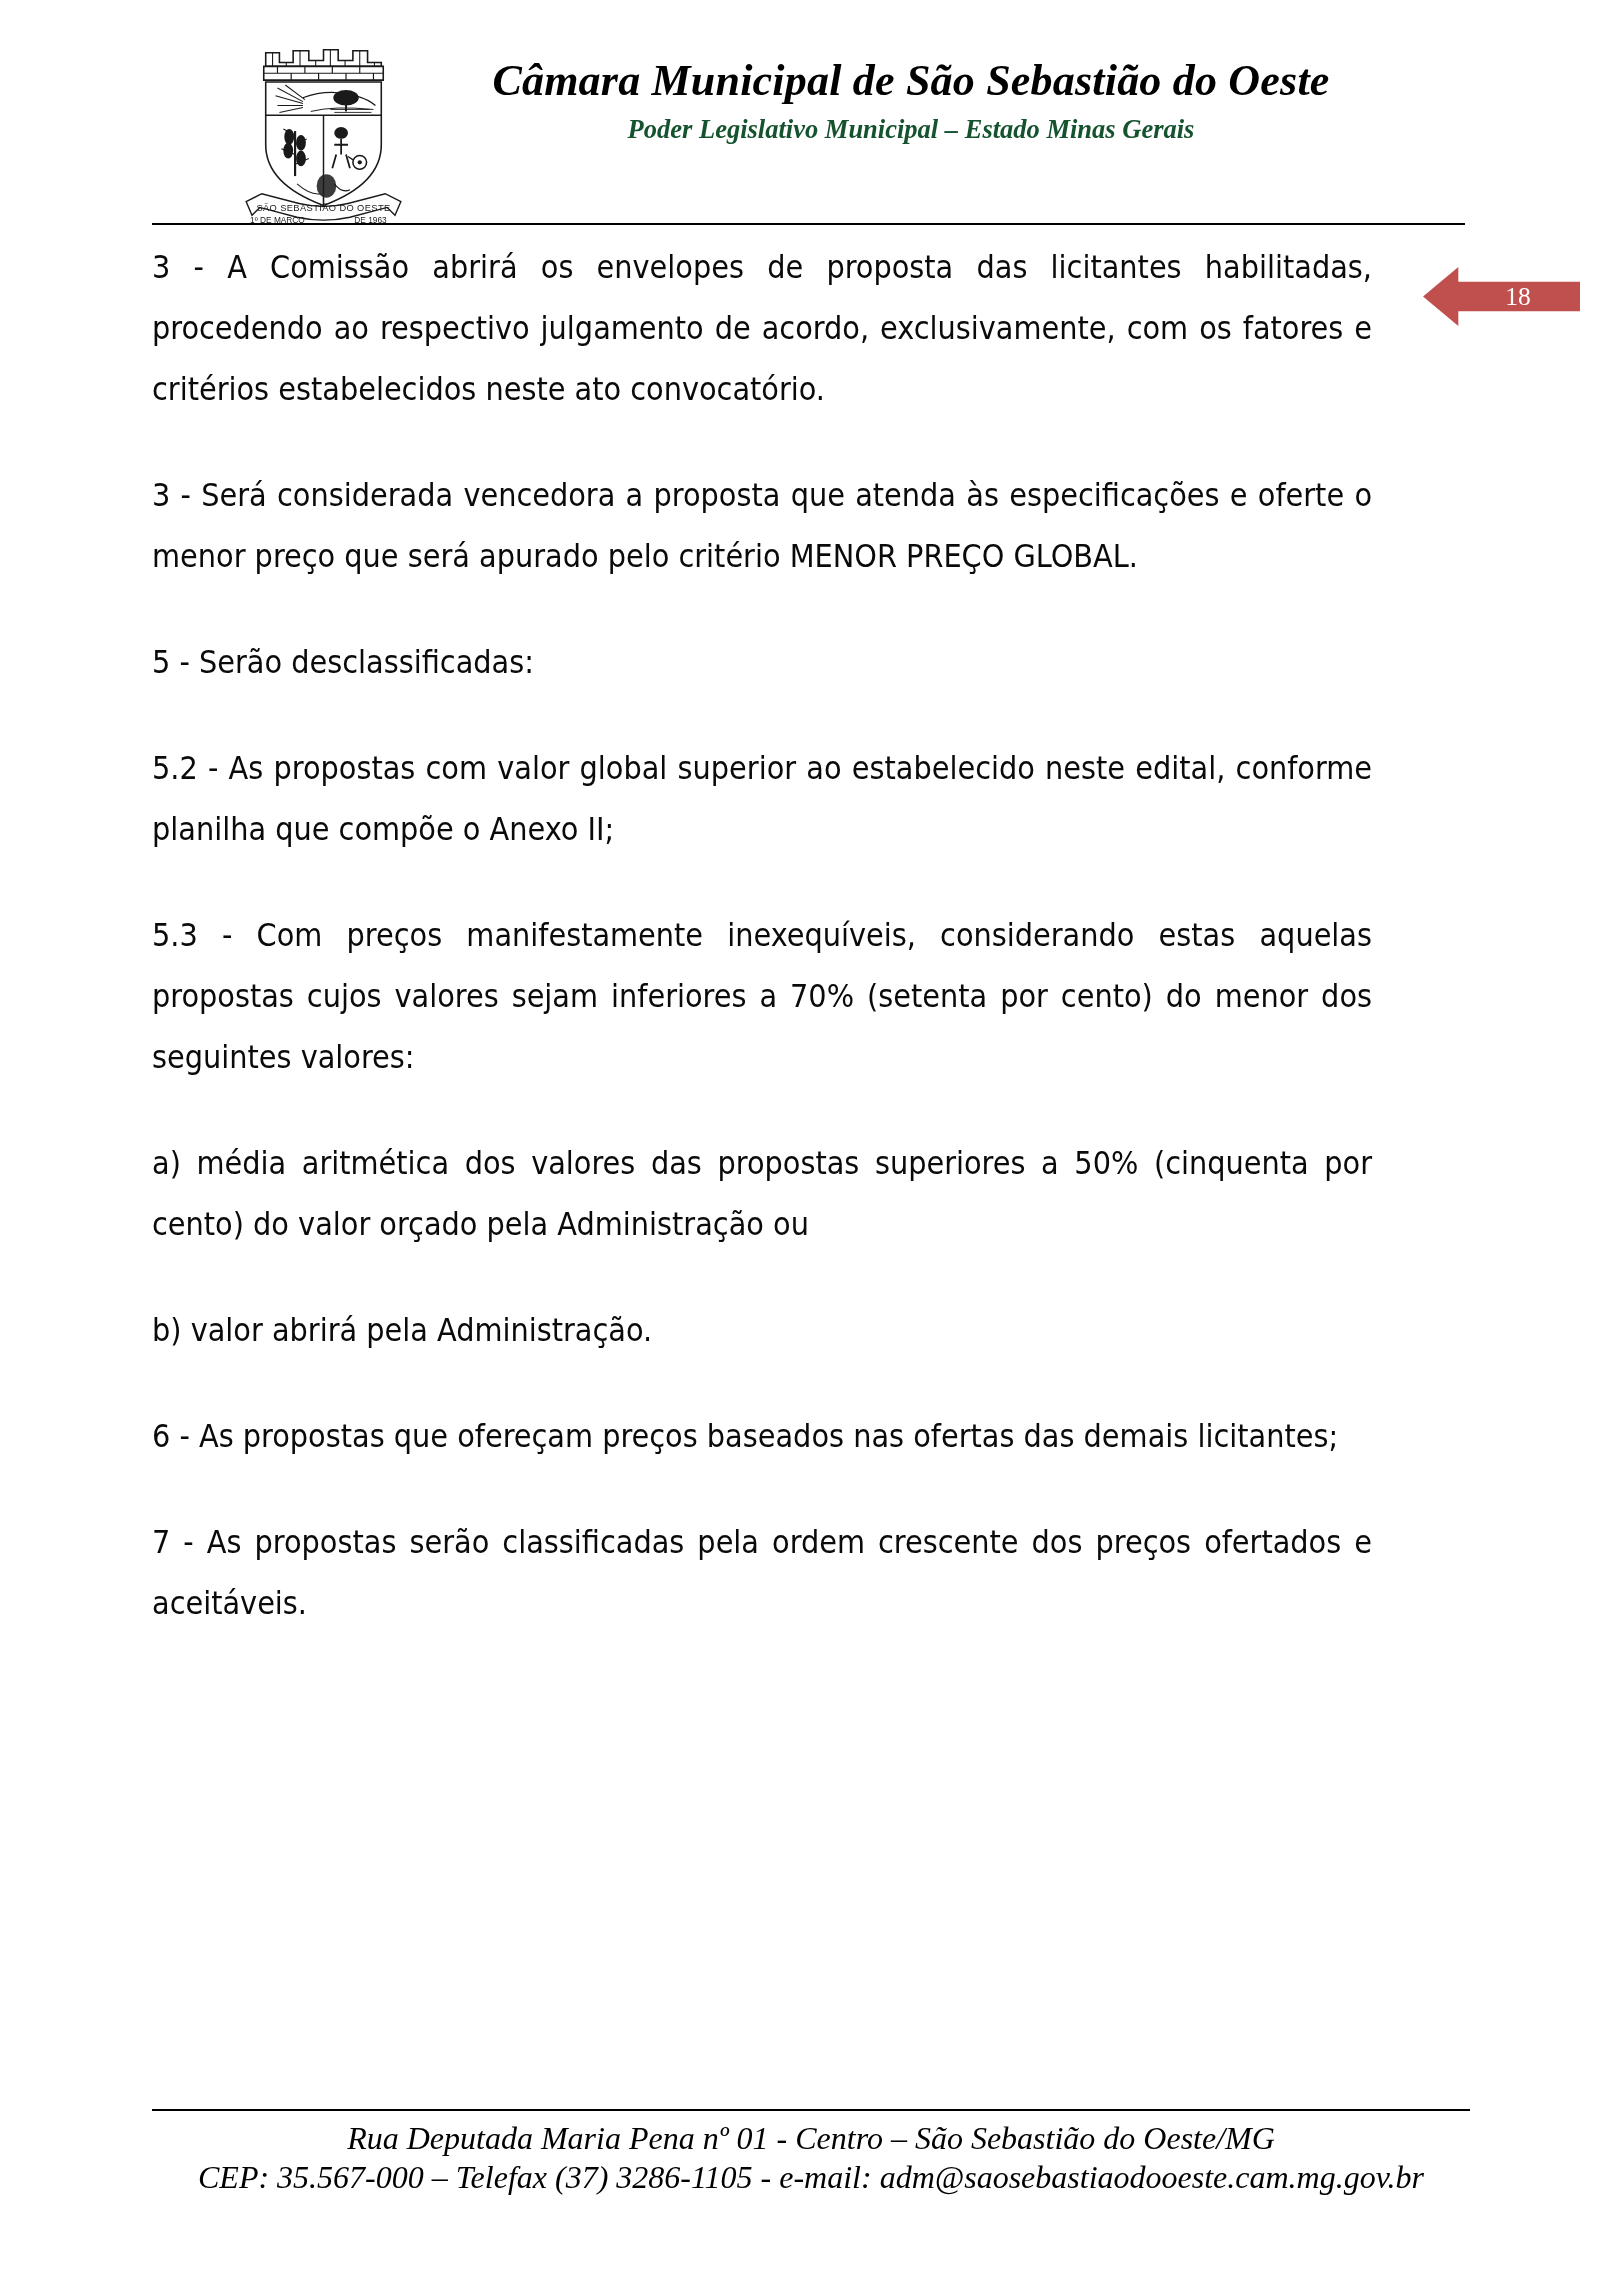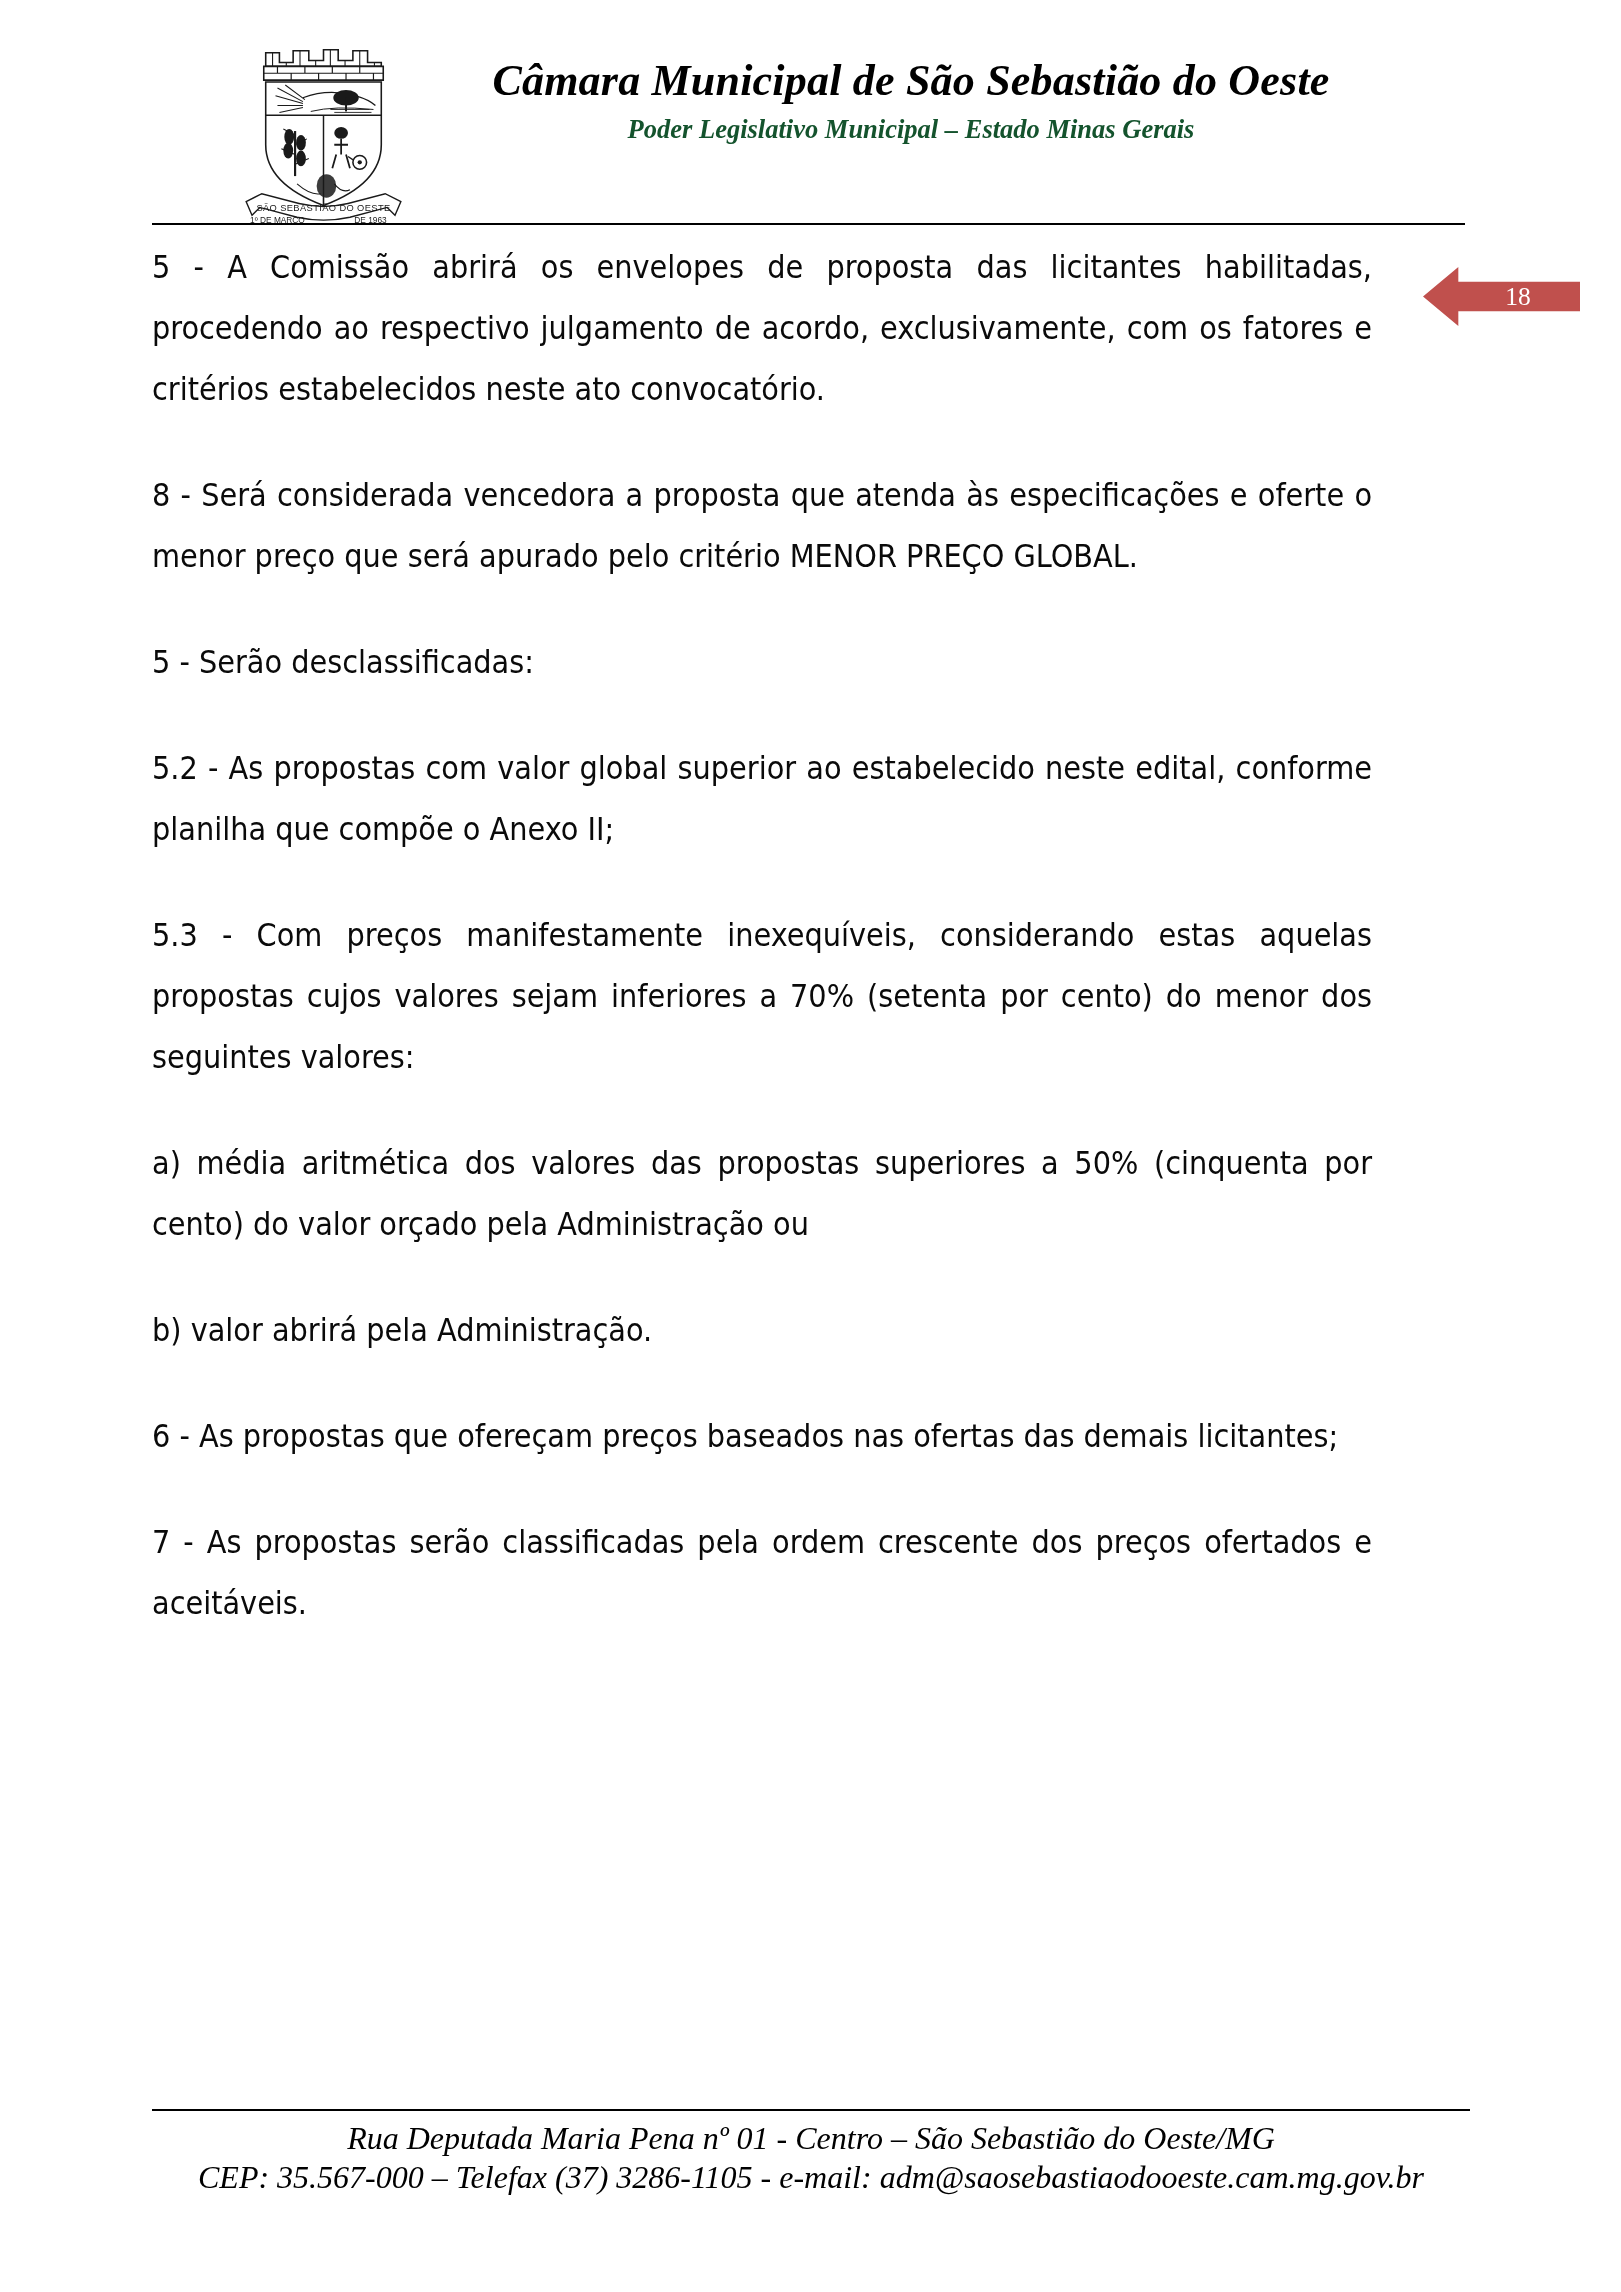--- a/index.html
+++ b/index.html
@@ -213,22 +213,22 @@
   </div>
 
   <div class="page-marker">
     <svg viewBox="0 0 160 68" xmlns="http://www.w3.org/2000/svg">
       <path d="M0 34 L36 4 L36 19 L160 19 L160 49 L36 49 L36 64 Z" fill="#c0504d"></path>
     </svg>
     <div class="page-marker-num">18</div>
   </div>
 
   <div class="body-col">
-    <p class="para">5 - A Comissão abrirá os envelopes de proposta das licitantes habilitadas, procedendo ao respectivo julgamento de acordo, exclusivamente, com os fatores e critérios estabelecidos neste ato convocatório.</p>
-    <p class="para">8 - Será considerada vencedora a proposta que atenda às especificações e oferte o menor preço que será apurado pelo critério MENOR PREÇO GLOBAL.</p>
+    <p class="para">3 - A Comissão abrirá os envelopes de proposta das licitantes habilitadas, procedendo ao respectivo julgamento de acordo, exclusivamente, com os fatores e critérios estabelecidos neste ato convocatório.</p>
+    <p class="para">3 - Será considerada vencedora a proposta que atenda às especificações e oferte o menor preço que será apurado pelo critério MENOR PREÇO GLOBAL.</p>
     <p class="para left">5 - Serão desclassificadas:</p>
     <p class="para">5.2 - As propostas com valor global superior ao estabelecido neste edital, conforme planilha que compõe o Anexo II;</p>
     <p class="para">5.3 - Com preços manifestamente inexequíveis, considerando estas aquelas propostas cujos valores sejam inferiores a 70% (setenta por cento) do menor dos seguintes valores:</p>
     <p class="para">a) média aritmética dos valores das propostas superiores a 50% (cinquenta por cento) do valor orçado pela Administração ou</p>
     <p class="para left">b) valor abrirá pela Administração.</p>
     <p class="para">6 - As propostas que ofereçam preços baseados nas ofertas das demais licitantes;</p>
     <p class="para last">7 - As propostas serão classificadas pela ordem crescente dos preços ofertados e aceitáveis.</p>
   </div>
 
   <div class="footer">

